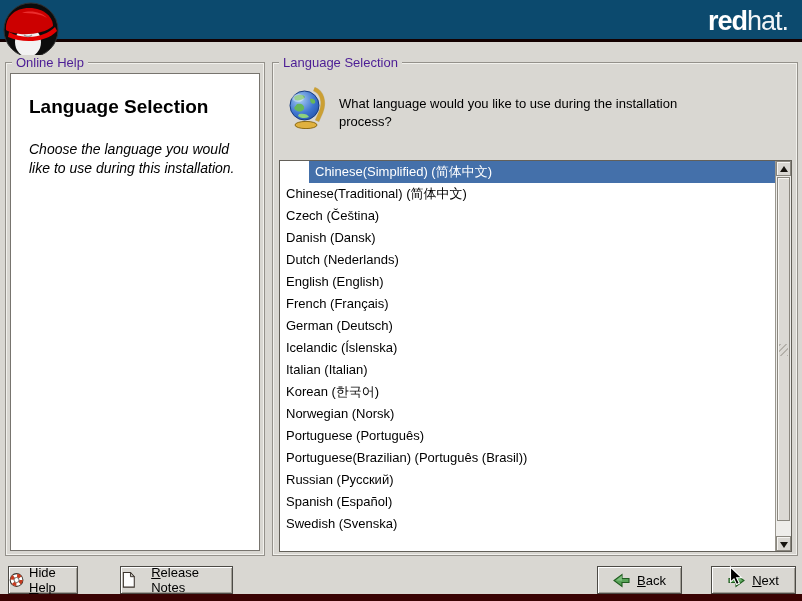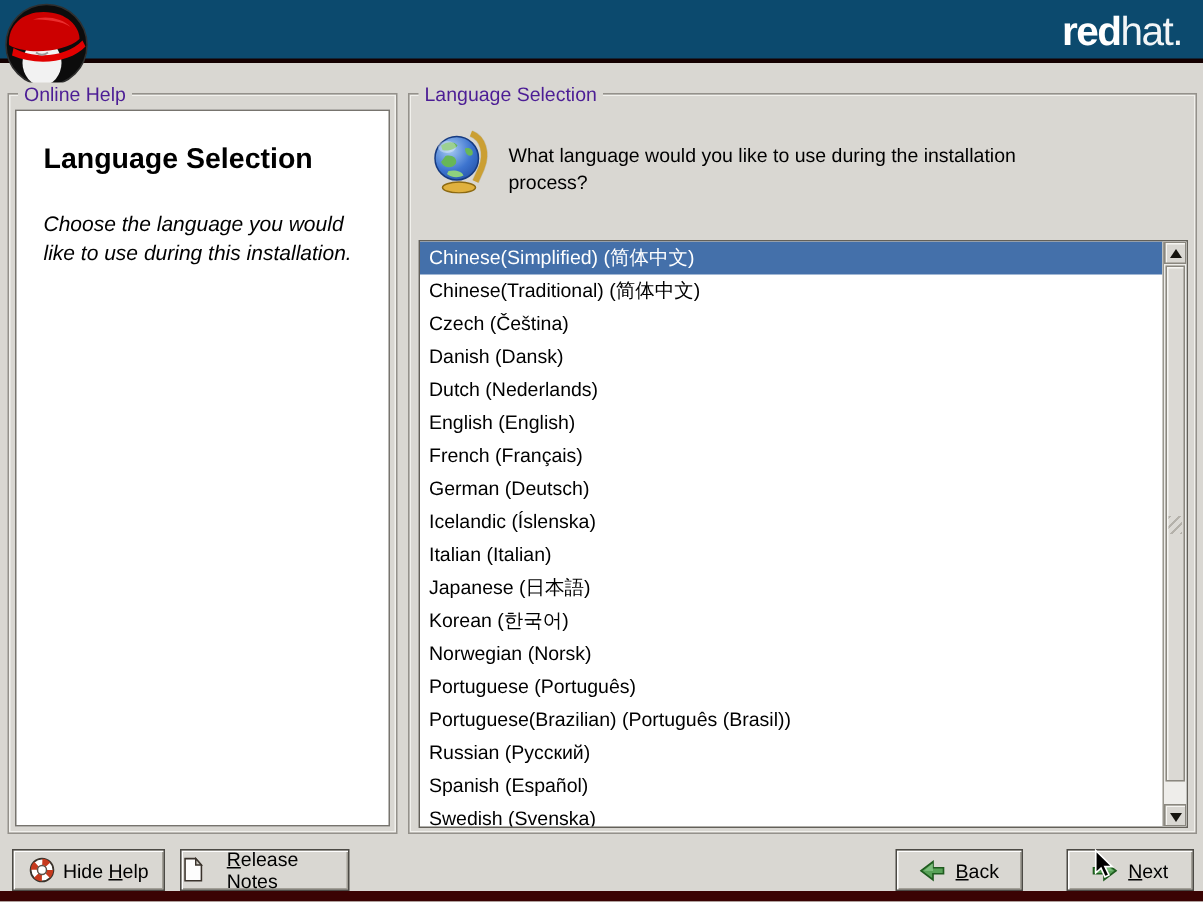--- a/index.html
+++ b/index.html
@@ -50,21 +50,21 @@
   }
   .listbox {
     position:absolute; left:6px; top:97px; width:513px; bottom:3px;
     background:#fff; border:1px solid #636059; overflow:hidden;
   }
   .rows { position:absolute; left:0; top:0; right:16px; bottom:0; overflow:hidden; }
   .row {
     height:22px; line-height:22px; padding-left:6px;
     font-size:13px; white-space:nowrap; overflow:hidden;
   }
-  .row.selected { background:#4470aa; color:#fff; }
+  .row.selected { background:#4470aa; color:#fff;margin-left:29px; }
   
   .scrollbar {
     position:absolute; top:0; right:0; bottom:0; width:16px;
     background:#eeedea; border-left:1px solid #9a978f;
   }
   .sb-btn {
     position:absolute; left:0; width:15px; height:15px;
     background:#d9d7d2; border:1px solid #8a877f;
     box-shadow:inset 1px 1px 0 #f6f5f2;
   }
@@ -83,21 +83,21 @@
   }
   
   .btn {
     position:absolute; top:566px; height:28px;
     background:#d9d7d2; border:1px solid #4c4a45;
     box-shadow:inset 1px 1px 0 #ffffff, inset -1px -1px 0 #a29f97;
     display:flex; align-items:center; justify-content:center; gap:7px;
     font-size:13px; cursor:default;
   }
   .accel { text-decoration:underline; }
-  .btn-hide-help     { left:8px;   width:102px;  gap:5px; }
+  .btn-hide-help     { left:8px;   width:70px;  gap:5px; }
   .btn-release-notes { left:120px; width:113px; gap:15px; }
   .btn-back { left:597px; width:85px; }
   .btn-next { left:711px; width:85px; }
   .bottom-strip {
     position:absolute; left:0; bottom:0; width:802px; height:7px; background:#3a0303;
   }
   .cursor { position:absolute; left:729px; top:566px; width:14px; height:20px; }
 </style>
 </head>
 <body>
@@ -151,21 +151,20 @@
         <div class="row selected">Chinese(Simplified) (简体中文)</div>
         <div class="row">Chinese(Traditional) (简体中文)</div>
         <div class="row">Czech (Čeština)</div>
         <div class="row">Danish (Dansk)</div>
         <div class="row">Dutch (Nederlands)</div>
         <div class="row">English (English)</div>
         <div class="row">French (Français)</div>
         <div class="row">German (Deutsch)</div>
         <div class="row">Icelandic (Íslenska)</div>
         <div class="row">Italian (Italian)</div>
-        <div class="row">Japanese (日本語)</div>
         <div class="row">Korean (한국어)</div>
         <div class="row">Norwegian (Norsk)</div>
         <div class="row">Portuguese (Português)</div>
         <div class="row">Portuguese(Brazilian) (Português (Brasil))</div>
         <div class="row">Russian (Русский)</div>
         <div class="row">Spanish (Español)</div>
         <div class="row">Swedish (Svenska)</div>
       </div>
     <div class="scrollbar">
       <div class="sb-btn sb-up">

